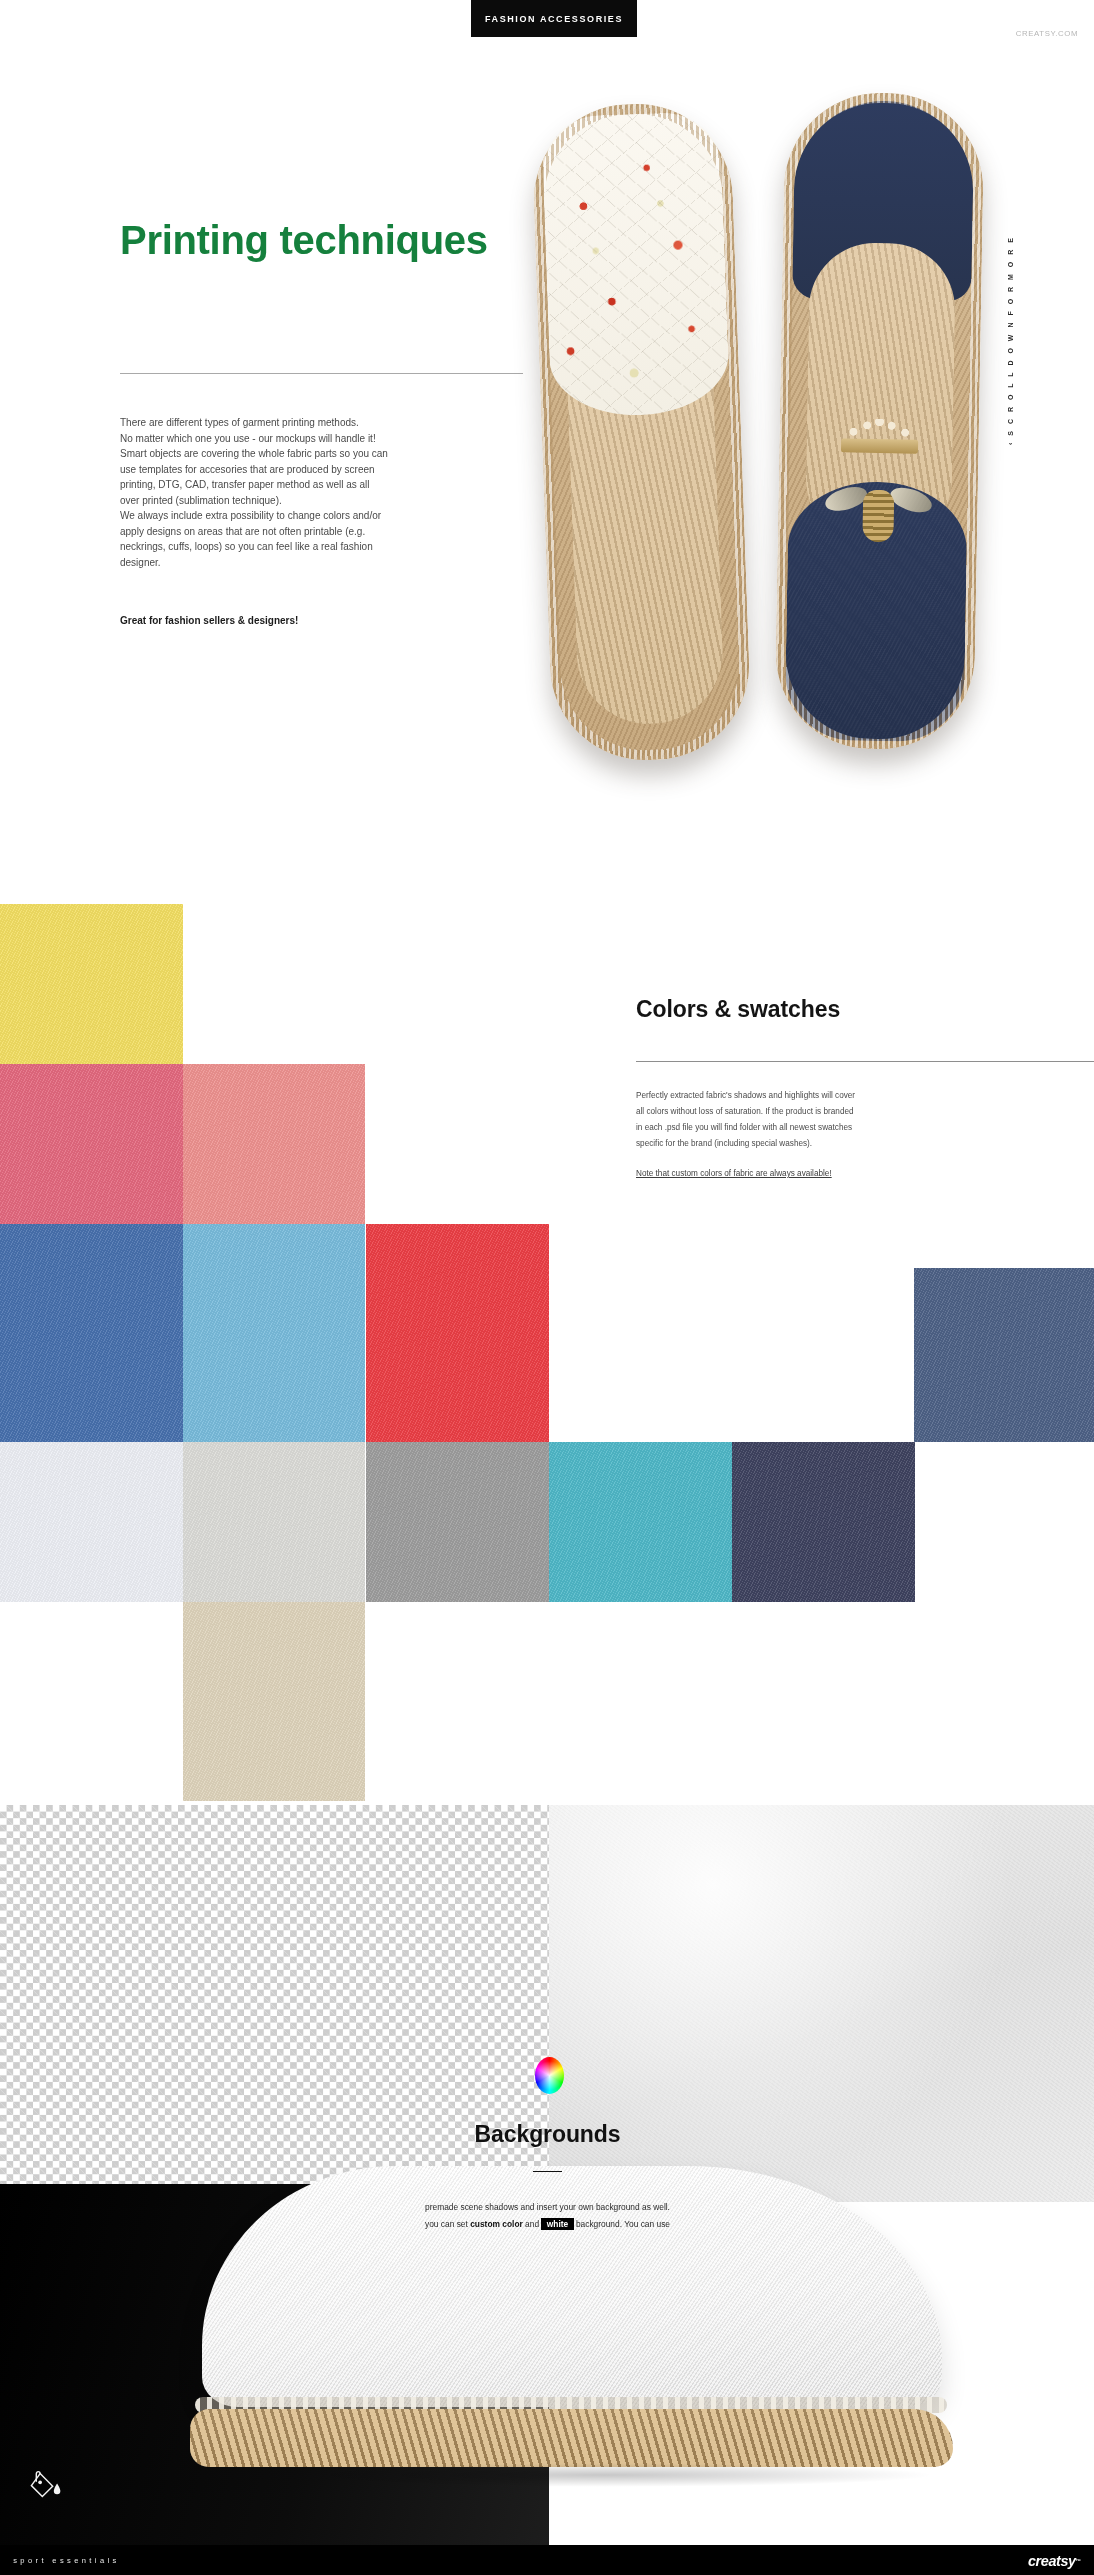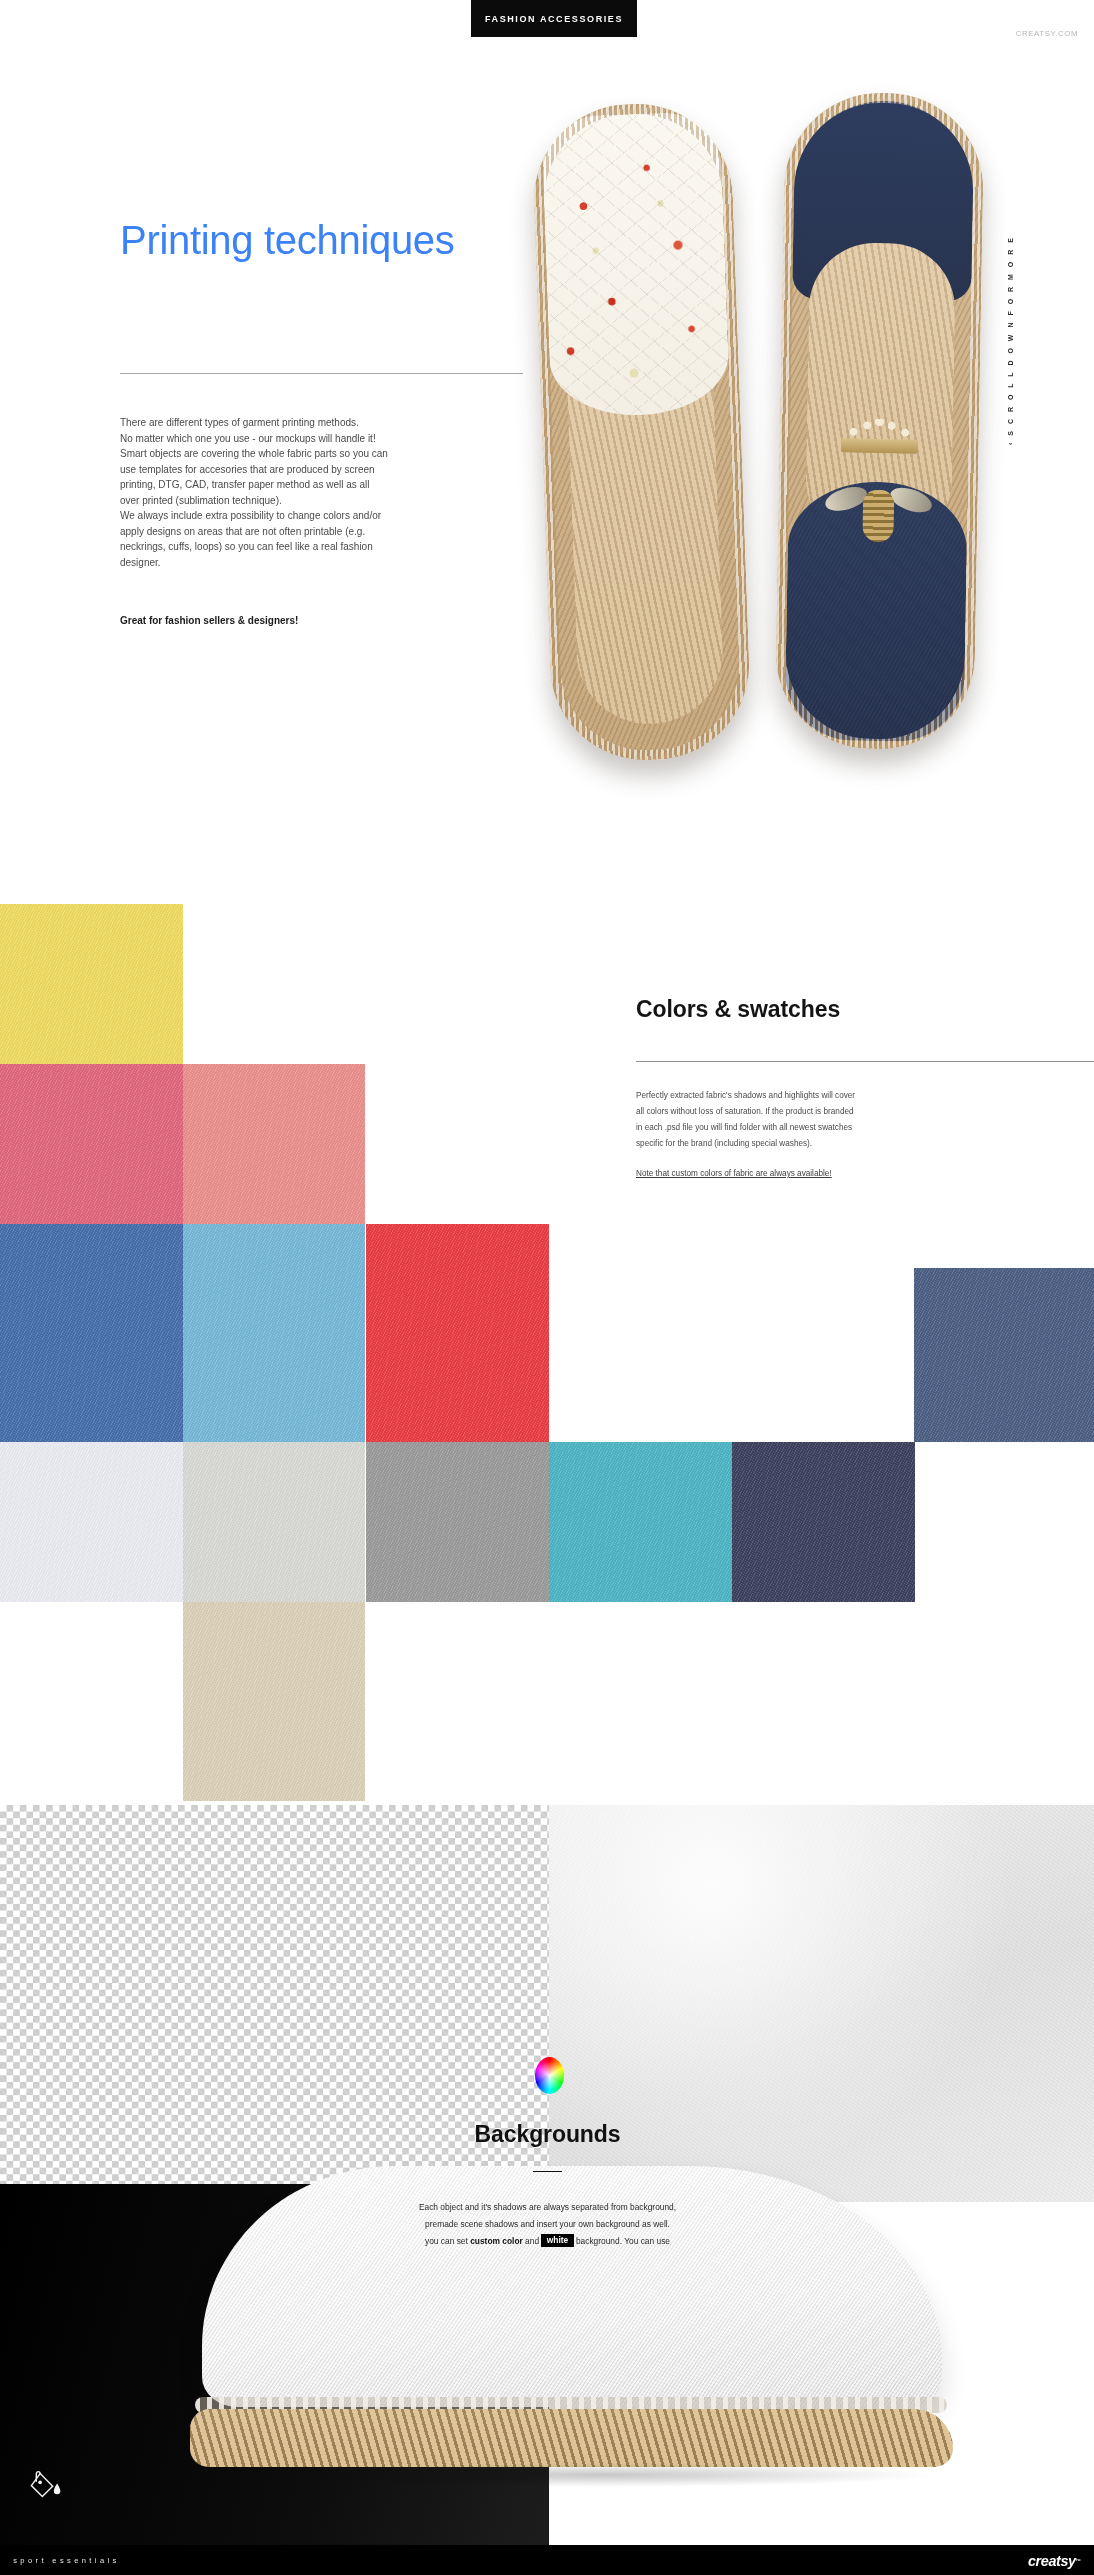--- a/index.html
+++ b/index.html
@@ -19,21 +19,21 @@
     display:flex; align-items:center; justify-content:center;
     font-size:9px; font-weight:700; letter-spacing:1.6px;
   }
   #brand-top {
     position:absolute; right:18px; top:29px;
     font-size:7.8px; letter-spacing:0.6px; color:#b6b6b6; font-weight:400;
   }
 
   #print-title {
     position:absolute; left:119px; top:218px; width:421px;
-    font-size:40px; line-height:1.12; font-weight:400; color:#3b82f6;
+    font-size:40px; line-height:1.12; font-weight:700; color:#15803d;
     letter-spacing:-0.3px;
   }
   #print-rule {
     position:absolute; left:119px; top:373px; width:403px; height:0.6px; background:#a9a9a9;
   }
   #print-body {
     position:absolute; left:119px; top:415px; width:325px;
     font-size:10px; line-height:1.55; color:#4a4a4a; white-space:pre-line;
   }
   #print-kicker {
@@ -387,21 +387,20 @@
   <div class="stitch"></div>
   <div class="jute"></div>
   <div class="shadow"></div>
 </div>
 
 <div id="color-wheel"></div>
 
 <h2 id="bg-title">Backgrounds</h2>
 <div id="bg-rule"></div>
 <div id="bg-body">
-  <div>Each object and it's shadows are always separated from background,</div>
   <div>premade scene shadows and insert your own background as well.</div>
   <div>
     <span>you can set</span>
     <span class="hl-bold">custom color</span>
     <span>and</span>
     <span class="hl-chip">white</span>
     <span>background. You can use</span>
   </div>
 </div>
 

